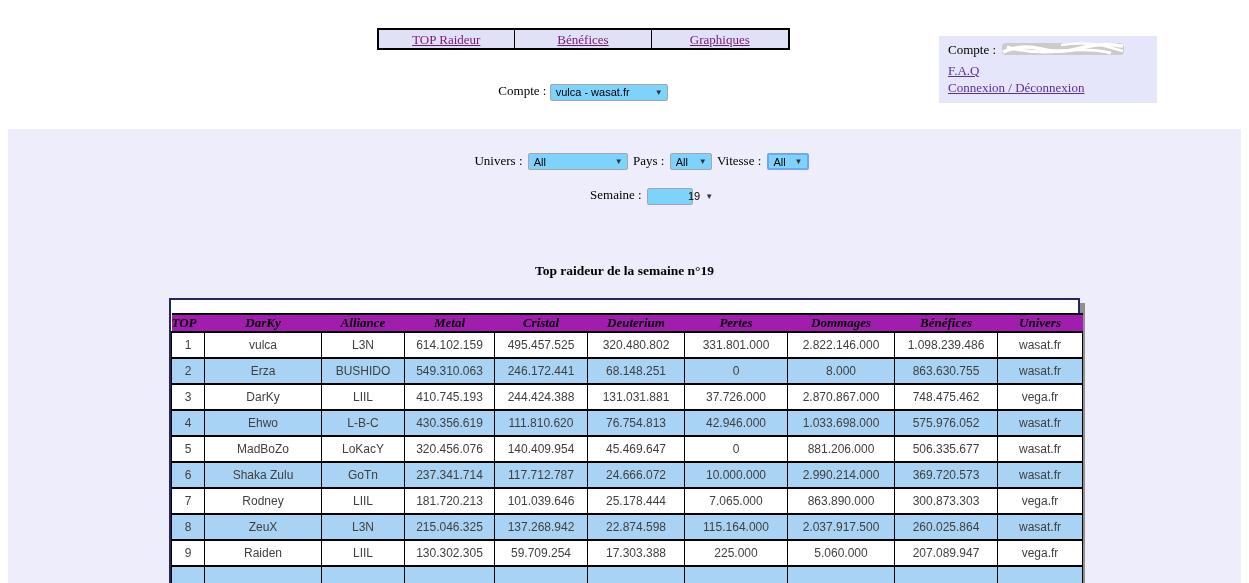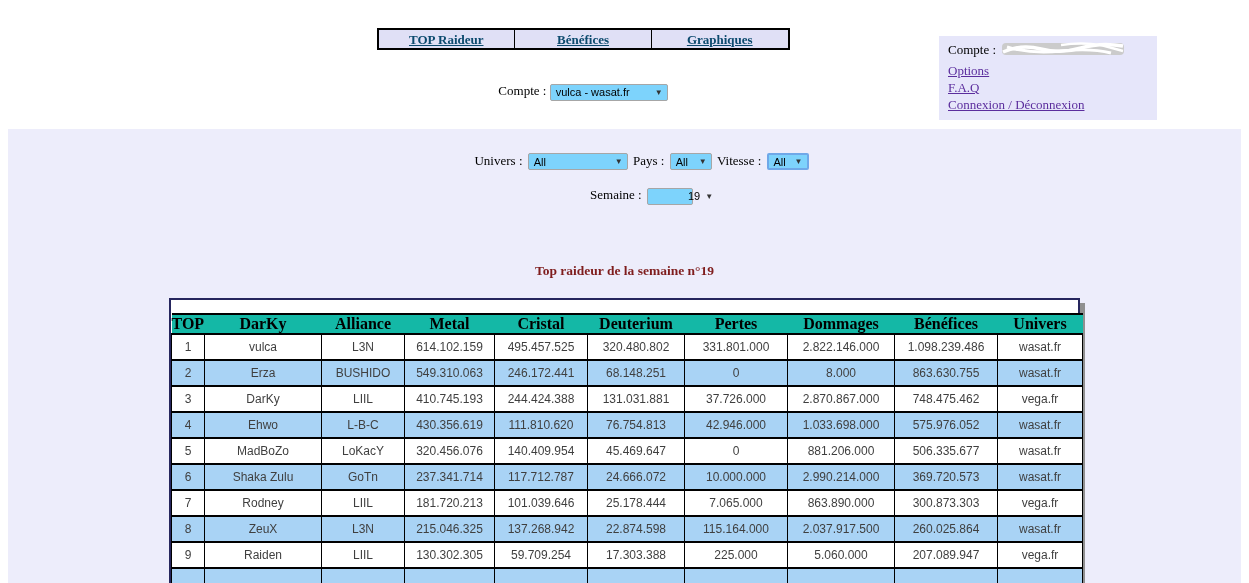--- a/index.html
+++ b/index.html
@@ -5,21 +5,21 @@
   * { margin:0; padding:0; box-sizing:border-box; }
   html,body { width:1249px; height:583px; overflow:hidden; background:#fff;
               font-family:"Liberation Serif", serif; }
 
   .content { width:1150px; margin-left:8px; position:relative; }
 
   
   .nav-table { margin:28px auto 0; border-collapse:collapse; border:2px solid #000; }
   .nav-table td { width:137px; height:20px; background:#E0E0F6; border:1px solid #000;
                   text-align:center; vertical-align:middle; }
-  .nav-link { font-size:13px; font-weight:bold; color:#0c4a6e; text-decoration:underline;
+  .nav-link { font-size:13px; font-weight:normal; color:#701a75; text-decoration:underline;
               cursor:pointer; }
 
   
   .account-row { text-align:center; margin-top:33px; font-size:13px; color:#000; }
 
   
   .sel { display:inline-flex; align-items:center; justify-content:space-between;
          background:#7dd3fc; border:1px solid #A6A6A6; border-radius:2px; height:17px;
          font-family:"Liberation Sans", sans-serif; font-size:11px; color:#000;
          padding:0 4px 0 5px; vertical-align:middle; cursor:pointer; }
@@ -36,28 +36,28 @@
   .user-box a { color:#5B2D9D; text-decoration:underline; cursor:pointer; display:inline-block; }
   .scribble { display:inline-block; vertical-align:middle; margin-left:2px; }
 
   
   .panel { margin:28px 8px 0; background:#EDEDFB; padding-top:24px; min-height:456px; }
 
   .filters-line { text-align:center; font-size:13px; color:#000;margin-left:32px; }
   .filters-line + .filters-line { margin-top:17px; }
   .filters-line .lbl { margin:0 2px; }
 
-  .page-title { text-align:center; margin-top:58px; font-size:13.5px; font-weight:bold; color:#7f1d1d; }
+  .page-title { text-align:center; margin-top:58px; font-size:13.5px; font-weight:bold; color:#000000; }
 
   
   .table-wrap { width:911px; margin:19px auto 0; background:#fff;
                 border:2px solid #26265E; box-shadow:5px 5px 0 #909090; padding-top:13px; }
   table.data { width:100%; border-collapse:collapse; table-layout:fixed; }
-  table.data th { background:#14b8a6; height:17px; font-size:16px; font-weight:bold; color:#000;
-                  text-align:center; border-top:2px solid #000; border-bottom:2px solid #000; }
+  table.data th { background:#a21caf; height:17px; font-size:13px; font-weight:bold; color:#000;
+                  text-align:center; border-top:2px solid #000; border-bottom:2px solid #000;font-style:italic; }
   table.data th:first-child { text-align:left; }
   table.data td { height:26px; font-family:"Liberation Sans", sans-serif; font-size:12px;
                   color:#3F3F3F; text-align:center; vertical-align:middle;
                   border-left:1px solid #000; border-right:1px solid #000;
                   border-bottom:2px solid #000; background:#fff; overflow:hidden; }
   table.data tbody tr:nth-child(even) td { background:#A9D3F5; }
   table.data tr.partial td { height:24px; }
 </style>
 </head>
 <body>
@@ -93,21 +93,20 @@
       <span>Compte :</span>
       <span class="scribble">
         <svg width="124" height="18">
           <rect x="1" y="3" width="122" height="12" rx="4" fill="#CBCBCB"></rect>
           <path d="M2 12 Q 20 4 40 9 T 80 8 T 122 6" stroke="#FFFFFF" stroke-width="3.5" fill="none"></path>
           <path d="M6 7 Q 30 14 60 11 T 110 13" stroke="#FFFFFF" stroke-width="3" fill="none"></path>
           <path d="M60 5 Q 80 2 100 5 L 122 11" stroke="#FFFFFF" stroke-width="2.5" fill="none"></path>
         </svg>
       </span>
     </div>
-    <div><a>Options</a></div>
     <div><a>F.A.Q</a></div>
     <div><a>Connexion / Déconnexion</a></div>
   </div>
 
 </div>
 
 <div class="panel">
 
   <div class="filters-line">
     <span class="lbl">Univers :</span>

